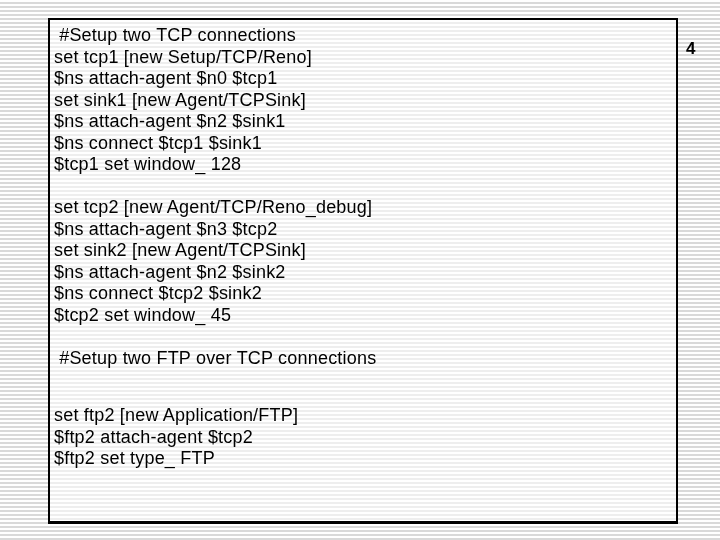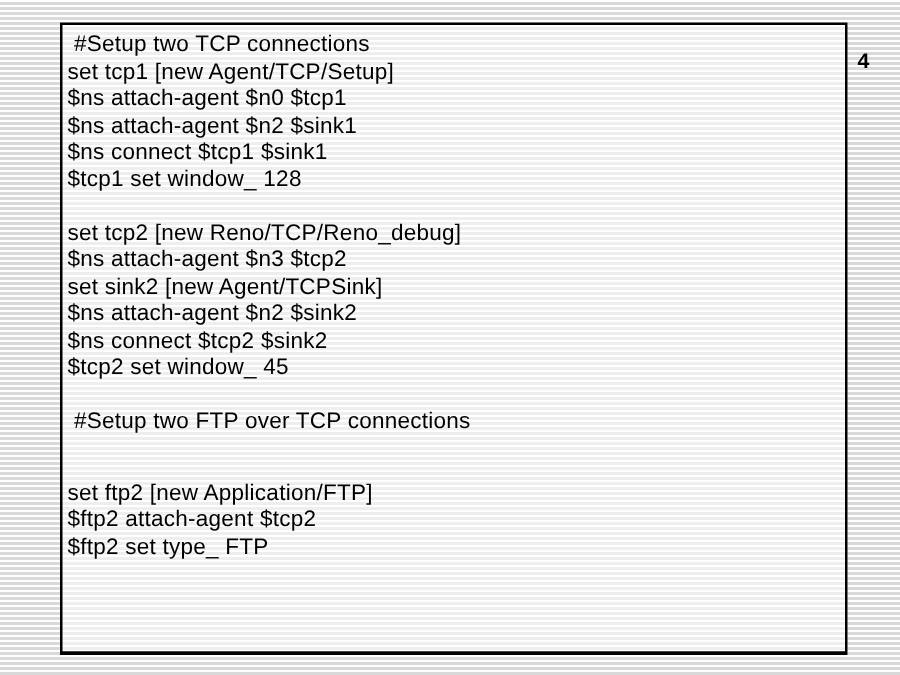--- a/index.html
+++ b/index.html
@@ -58,29 +58,30 @@
 </style>
 </head>
 <body>
 
 <div class="slide">
 
   <div class="code-box">
 
     <div class="code-block">
       <div class="code-line"> #Setup two TCP connections</div>
-      <div class="code-line">set tcp1 [new Agent/TCP/Setup]</div>
+      <div class="code-line">set tcp1 [new Setup/TCP/Reno]</div>
       <div class="code-line">$ns attach-agent $n0 $tcp1</div>
+      <div class="code-line">set sink1 [new Agent/TCPSink]</div>
       <div class="code-line">$ns attach-agent $n2 $sink1</div>
       <div class="code-line">$ns connect $tcp1 $sink1</div>
       <div class="code-line">$tcp1 set window_ 128</div>
     </div>
 
     <div class="code-block">
-      <div class="code-line">set tcp2 [new Reno/TCP/Reno_debug]</div>
+      <div class="code-line">set tcp2 [new Agent/TCP/Reno_debug]</div>
       <div class="code-line">$ns attach-agent $n3 $tcp2</div>
       <div class="code-line">set sink2 [new Agent/TCPSink]</div>
       <div class="code-line">$ns attach-agent $n2 $sink2</div>
       <div class="code-line">$ns connect $tcp2 $sink2</div>
       <div class="code-line">$tcp2 set window_ 45</div>
     </div>
 
     <div class="code-block">
       <div class="code-line"> #Setup two FTP over TCP connections</div>
     </div>

